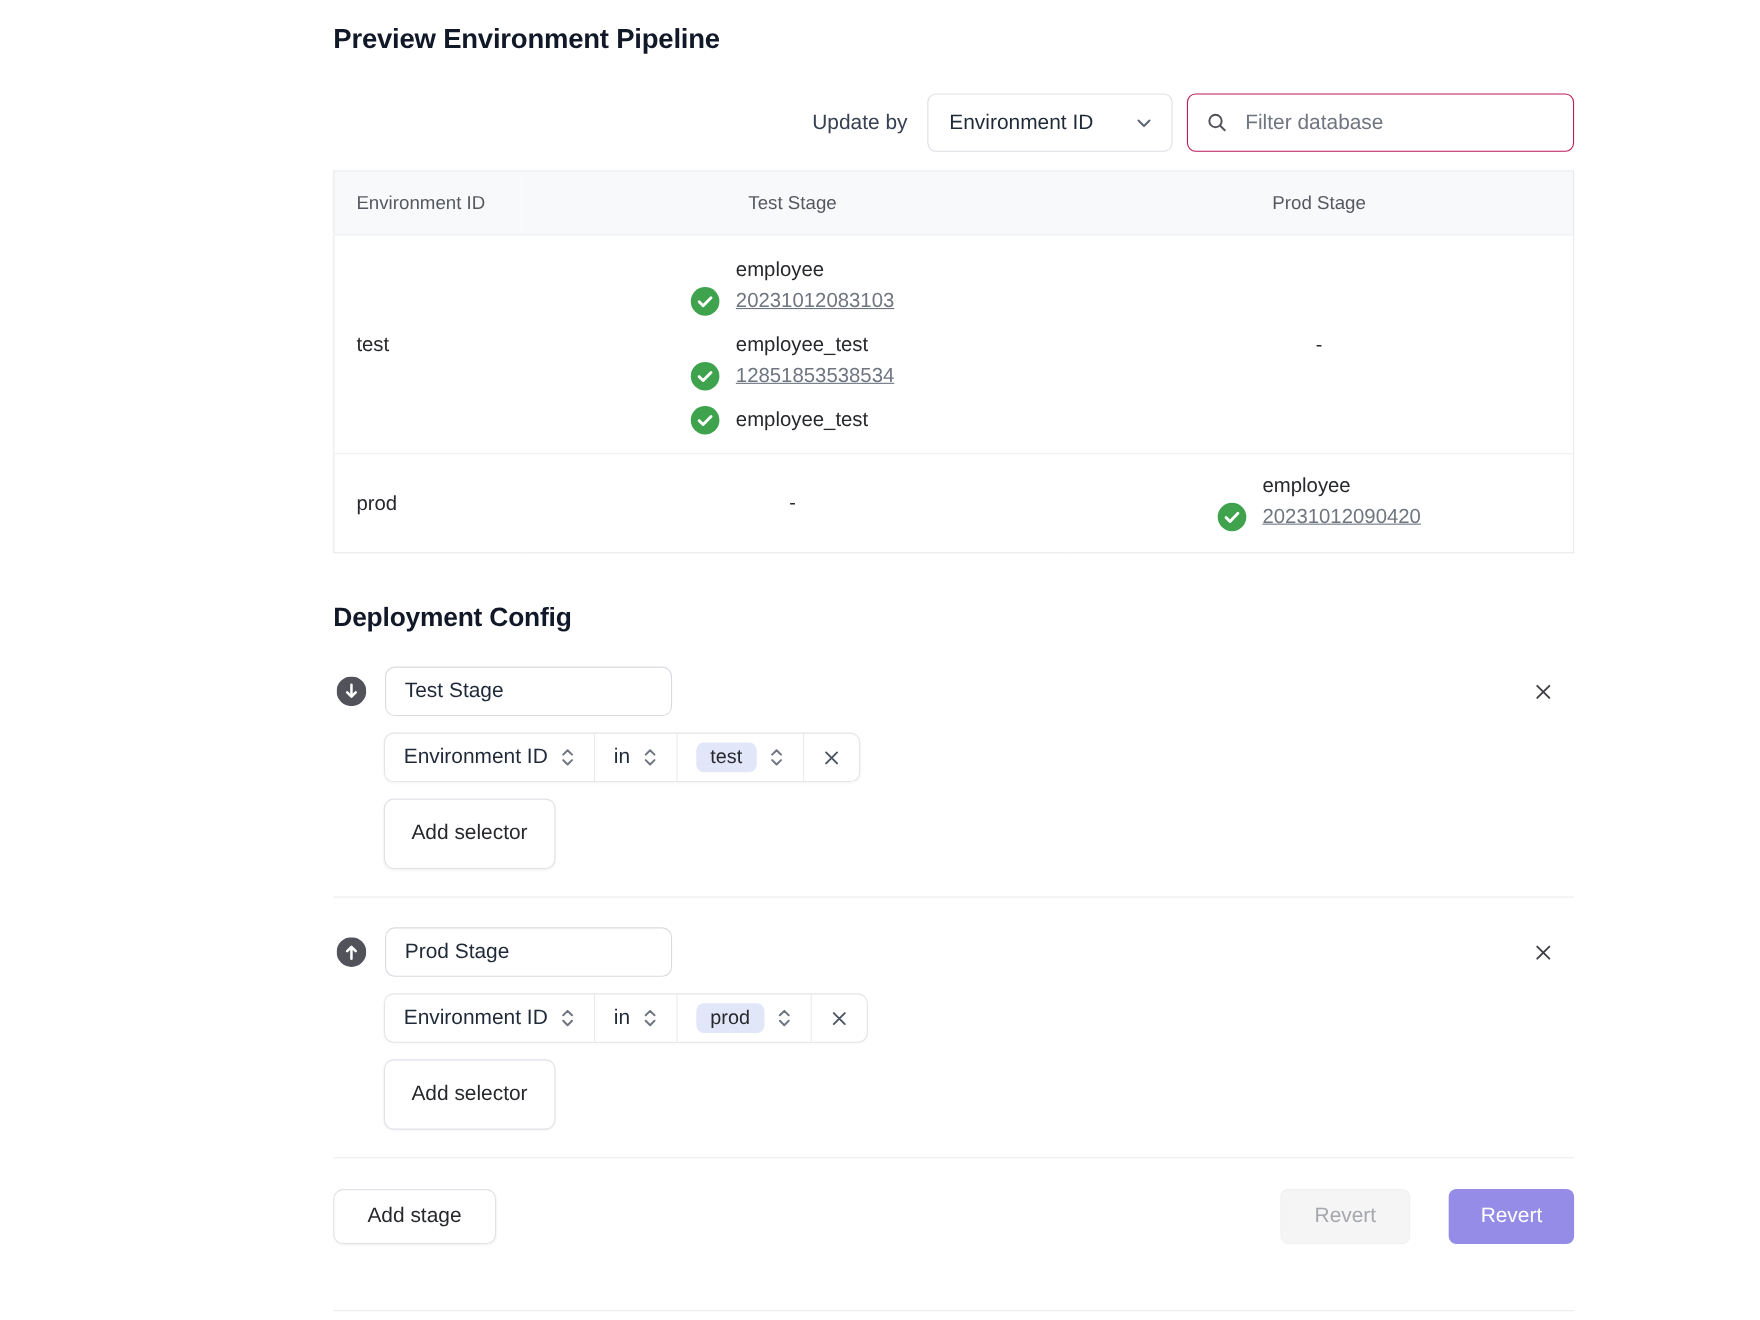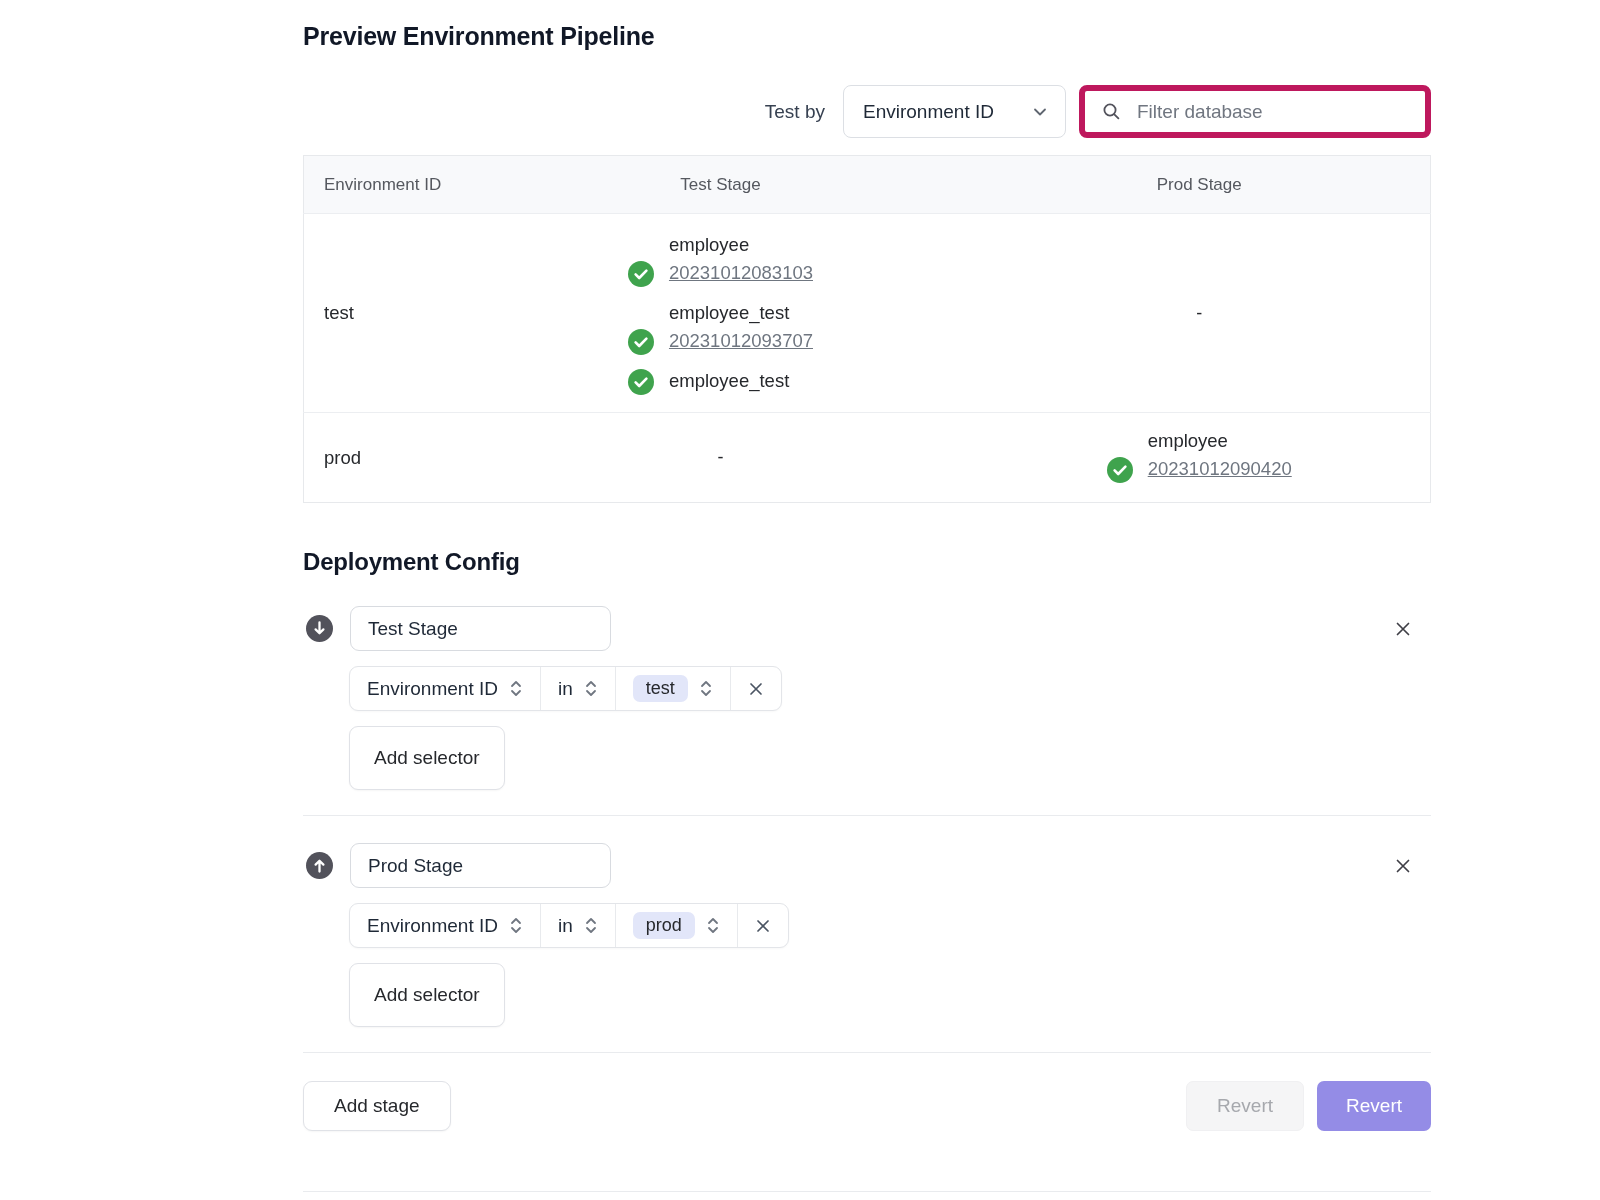--- a/index.html
+++ b/index.html
@@ -28,21 +28,21 @@
     display:flex;align-items:center;justify-content:flex-end;gap:13px;
   }
   .group-by-label{font-size:19px;color:#374151;font-weight:500;margin-right:5px;}
   .dropdown{
     height:53px;min-width:223px;display:flex;align-items:center;justify-content:space-between;
     gap:14px;padding:0 16px 0 19px;border:1px solid #dcdfe4;border-radius:8px;background:#fff;
     font-size:19px;color:var(--text);font-family:inherit;cursor:pointer;
   }
   .search-box{
     height:53px;width:352px;display:flex;align-items:center;gap:13px;
-    padding:0 16px;border:6px solid #be185d;border-radius:8px;background:#fff;
+    padding:0 16px;border:1px solid #be185d;border-radius:8px;background:#fff;
   }
   .search-box input{
     border:none;outline:none;flex:1;font-size:19px;color:var(--text);
     background:transparent;font-family:inherit;
   }
   .search-box input::placeholder{color:#707680;}
   
   .pipeline-table{
     position:absolute;left:303px;top:155px;width:1128px;
     border-collapse:collapse;table-layout:fixed;border:1px solid var(--border);
@@ -96,21 +96,21 @@
   }
   .seg:last-child{border-right:none;}
   .seg-x{padding:0 16px;}
   .pill{background:var(--pill);border-radius:7px;padding:3px 13px;font-size:18px;color:#26282c;}
   .add-btn{
     display:block;margin:15px 0 0 46px;height:64px;padding:0 24px;background:#fff;
     border:1px solid #e0e2e7;border-radius:9px;font-size:19px;color:#26282c;
     font-family:inherit;cursor:pointer;box-shadow:0 1px 2px rgba(0,0,0,.04);
   }
   .divider{height:1px;background:#e9ebee;margin-top:25px;}
-  .footer-row{margin-top:28px;display:flex;align-items:center;}
+  .footer-row{margin-top:28px;display:flex;align-items:center;gap:22px;}
   .add-stage-btn{
     height:50px;padding:0 30px;background:#fff;border:1px solid #e0e2e7;border-radius:9px;
     font-size:19px;color:#26282c;font-family:inherit;cursor:pointer;
     box-shadow:0 1px 2px rgba(0,0,0,.04);
   }
   .footer-spacer{flex:1;}
   .revert-btn{
     height:50px;padding:0 30px;background:#f5f5f6;color:#a6a8ad;border:1px solid #f0f0f2;
     border-radius:7px;font-size:19px;font-family:inherit;cursor:default;
   }
@@ -120,21 +120,21 @@
     margin-left:13px;
   }
   .final-divider{margin-top:60px;}
 </style>
 </head>
 <body>
 
 <h1 class="page-title">Preview Environment Pipeline</h1>
 
 <div class="toolbar">
-  <span class="group-by-label">Test by</span>
+  <span class="group-by-label">Update by</span>
   <button class="dropdown">
     <span>Environment ID</span>
     <span style="display:flex;">
       <svg width="18" height="18" viewBox="0 0 18 18">
           <path d="M4 6.5 L9 11.5 L14 6.5" fill="none" stroke="#5f6670" stroke-width="1.8" stroke-linecap="round" stroke-linejoin="round"></path>
         </svg>
     </span>
   </button>
   <div class="search-box">
     <span style="display:flex;">
@@ -177,21 +177,21 @@
             </div>
           </div>
           <div class="deploy-item">
             <span class="check-icon">
                 <svg width="26" height="26" viewBox="0 0 26 26">
                   <path d="M7.6 13.4 L11.2 17 L18.4 9.6" fill="none" stroke="#fff" stroke-width="2.6" stroke-linecap="round" stroke-linejoin="round"></path>
                 </svg>
               </span>
             <div>
               <div class="deploy-name">employee_test</div>
-              <div class="deploy-ver">20231012093707</div>
+              <div class="deploy-ver">12851853538534</div>
             </div>
           </div>
           <div class="deploy-item">
             <span class="check-icon">
                 <svg width="26" height="26" viewBox="0 0 26 26">
                   <path d="M7.6 13.4 L11.2 17 L18.4 9.6" fill="none" stroke="#fff" stroke-width="2.6" stroke-linecap="round" stroke-linejoin="round"></path>
                 </svg>
               </span>
             <div>
               <div class="deploy-name">employee_test</div>

